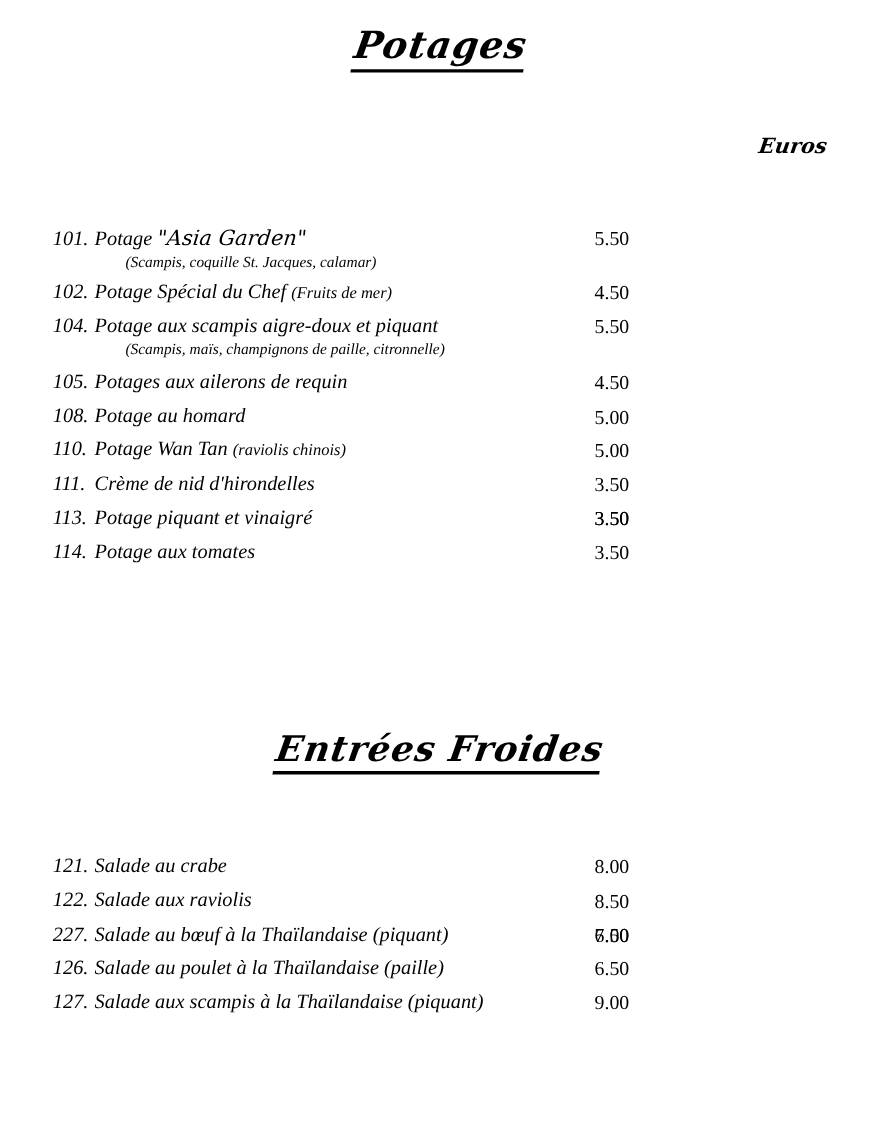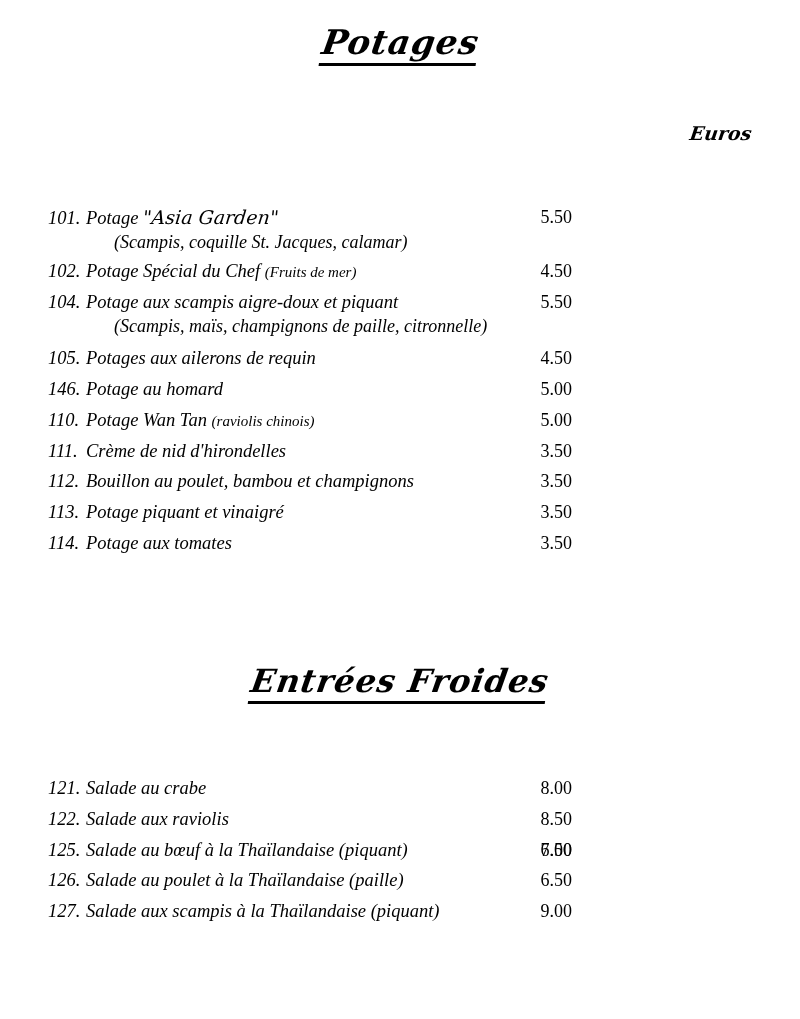--- a/index.html
+++ b/index.html
@@ -113,21 +113,21 @@
     position: absolute;
     right: 68px;
     top: 0;
     font-size: 18px;
     line-height: 1.45;
     width: 52px;
     text-align: right;
   }
   .item-sub {
     font-style: italic;
-    font-size: 18px;
+    font-size: 14px;
     line-height: 1.3;
     padding-left: 62px;
     margin-top: -1px;
     margin-bottom: 1px;
   }
   .item-sub.indent-2 { padding-left: 66px; }
 
   .spacer-sm { height: 3px; }
 </style>
 </head>
@@ -174,21 +174,21 @@
     <div class="menu-item">
       <div class="item-main">
         <span class="item-num">105.</span>
         <span class="item-name">Potages aux ailerons de requin</span>
       </div>
       <div class="item-price">4.50</div>
     </div>
 
     <div class="menu-item">
       <div class="item-main">
-        <span class="item-num">146.</span>
+        <span class="item-num">108.</span>
         <span class="item-name">Potage au homard</span>
       </div>
       <div class="item-price">5.00</div>
     </div>
 
     <div class="menu-item">
       <div class="item-main">
         <span class="item-num">110.</span>
         <span class="item-name"><span>Potage Wan Tan </span><span class="paren">(raviolis chinois)</span></span>
       </div>
@@ -197,24 +197,20 @@
 
     <div class="menu-item">
       <div class="item-main">
         <span class="item-num">111.</span>
         <span class="item-name">Crème de nid d'hirondelles</span>
       </div>
       <div class="item-price">3.50</div>
     </div>
 
     <div class="menu-item">
-      <div class="item-main">
-        <span class="item-num">112.</span>
-        <span class="item-name">Bouillon au poulet, bambou et champignons</span>
-      </div>
       <div class="item-price">3.50</div>
     </div>
 
     <div class="menu-item">
       <div class="item-main">
         <span class="item-num">113.</span>
         <span class="item-name">Potage piquant et vinaigré</span>
       </div>
       <div class="item-price">3.50</div>
     </div>
@@ -250,21 +246,21 @@
       </div>
       <div class="item-price">8.50</div>
     </div>
 
     <div class="menu-item">
       <div class="item-price">6.00</div>
     </div>
 
     <div class="menu-item">
       <div class="item-main">
-        <span class="item-num">125.</span>
+        <span class="item-num">227.</span>
         <span class="item-name">Salade au bœuf à la Thaïlandaise (piquant)</span>
       </div>
       <div class="item-price">7.50</div>
     </div>
 
     <div class="menu-item">
       <div class="item-main">
         <span class="item-num">126.</span>
         <span class="item-name">Salade au poulet à la Thaïlandaise  (paille)</span>
       </div>

